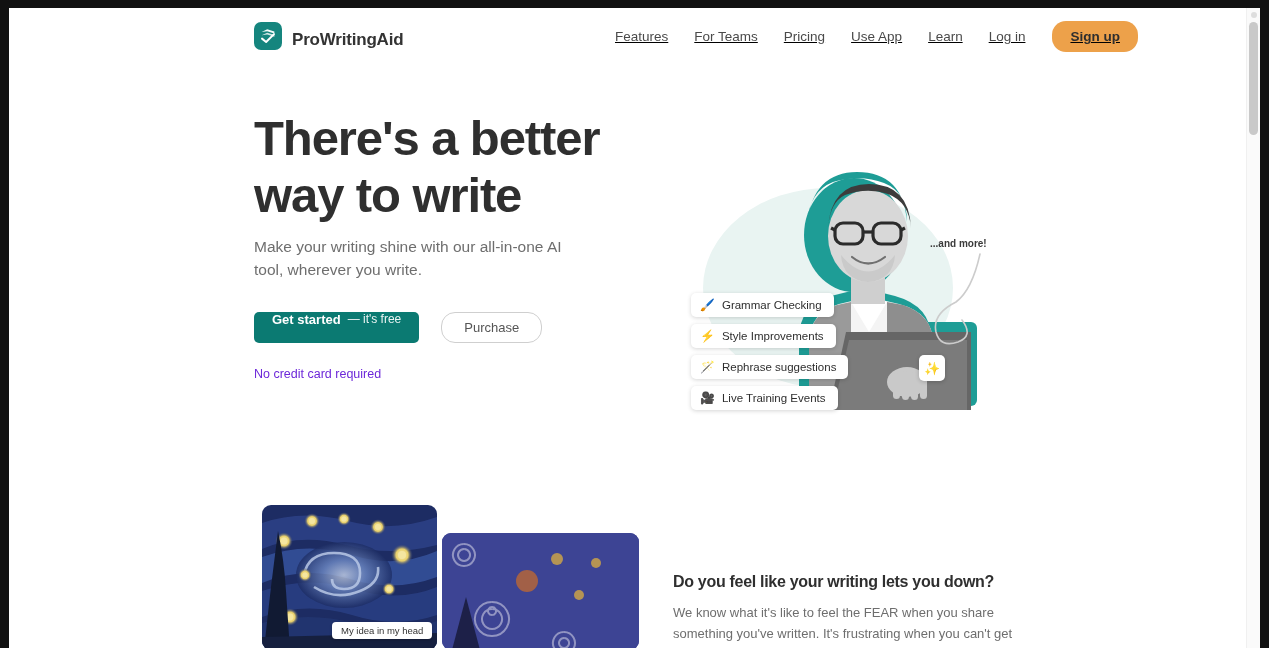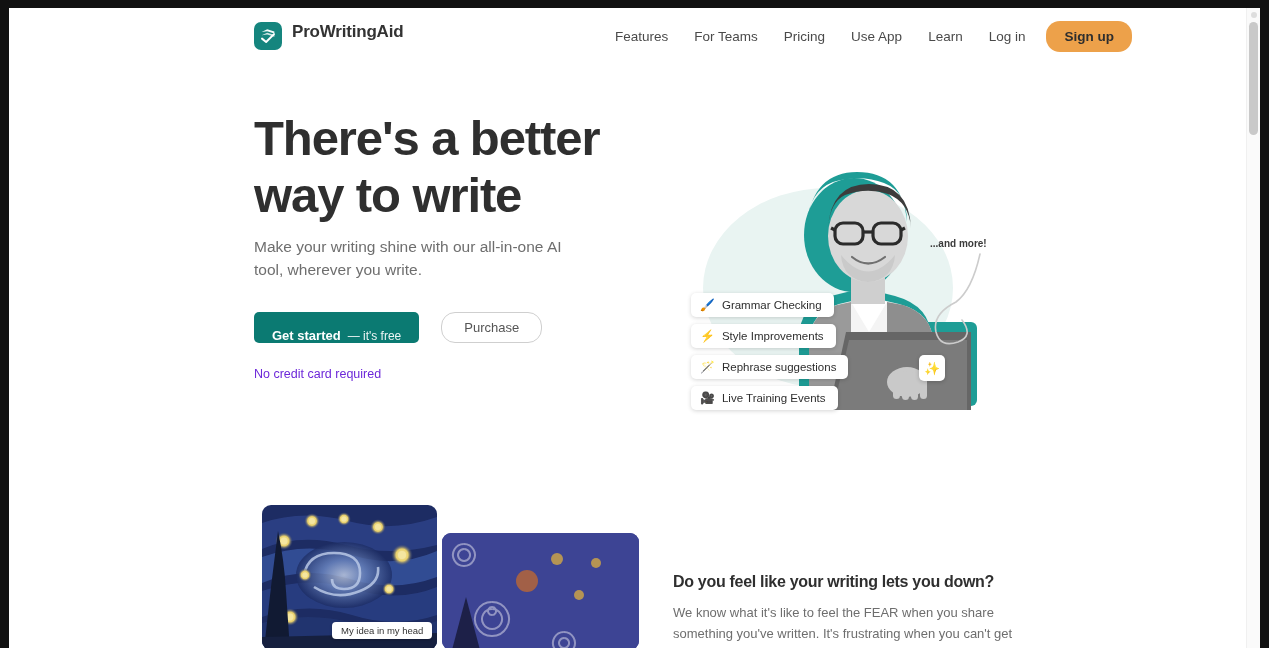--- a/index.html
+++ b/index.html
@@ -41,42 +41,42 @@
   }
 
   
   #header {
     position:absolute; left:0; top:0;
     width:1237px; height:57px;
     background:#ffffff;
   }
   .brand {
     position:absolute; left:245px; top:14px;
-    display:flex; align-items:flex-start; gap:10px;
+    display:flex; align-items:flex-end; gap:10px;
   }
   .brand-mark {
     width:28px; height:28px; border-radius:7px;
     background:#15857e;
     display:flex; align-items:center; justify-content:center;
   }
   .brand-name {
     font-size:17px; font-weight:bold; color:#333333;
     letter-spacing:-0.2px;
   }
   .nav {
     position:absolute; left:600px; top:0;
-    height:57px; display:flex; align-items:center; gap:0;
+    height:57px; display:flex; align-items:center; gap:0;text-decoration:underline;
   }
   .nav a {
     font-size:13.5px; color:#4a4a4a; text-decoration:none;
     padding:0 13px; white-space:nowrap;
   }
   .nav a.first { padding-left:6px; }
   .btn-signup {
-    margin-left:8px;
+    margin-left:14px;
     background:#eda14a; color:#2e2e2e;
     font-size:13.5px; font-weight:bold;
     padding:8px 18px; border:none; border-radius:14px;
     cursor:pointer; white-space:nowrap;
     font-family:"Liberation Sans", sans-serif;
   }
 
   
   #hero { position:absolute; left:0; top:57px; width:1237px; height:420px; }
   .hero-left { position:absolute; left:245px; top:45px; width:400px; }
@@ -87,21 +87,21 @@
   .hero-sub {
     margin-top:11px; font-size:15.5px; line-height:23px;
     color:#6e6e6e; width:330px;
   }
   .hero-cta { margin-top:31px; display:flex; align-items:center; gap:22px; }
   .btn-primary {
     background:#0b7a72; color:#ffffff;
     border:none; border-radius:5px;
     padding:0 18px; height:31px;
     font-size:13px; cursor:pointer;
-    display:flex; align-items:flex-end; gap:7px;
+    display:flex; align-items:flex-start; gap:7px;
     font-family:"Liberation Sans", sans-serif;
   }
   .btn-primary .lbl { font-weight:bold; }
   .btn-primary .note { font-weight:normal; opacity:.92; font-size:12px; }
   .btn-outline {
     background:#ffffff; color:#555555;
     border:1px solid #cfcfcf; border-radius:14px;
     padding:0 22px; height:31px;
     font-size:13px; cursor:pointer;
     font-family:"Liberation Sans", sans-serif;

